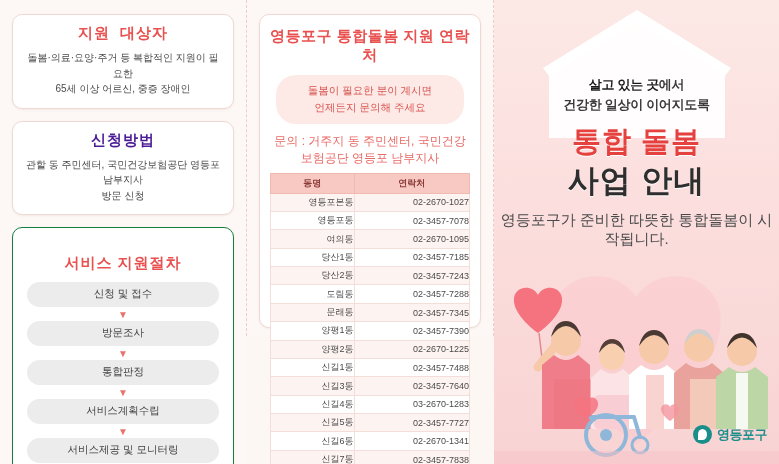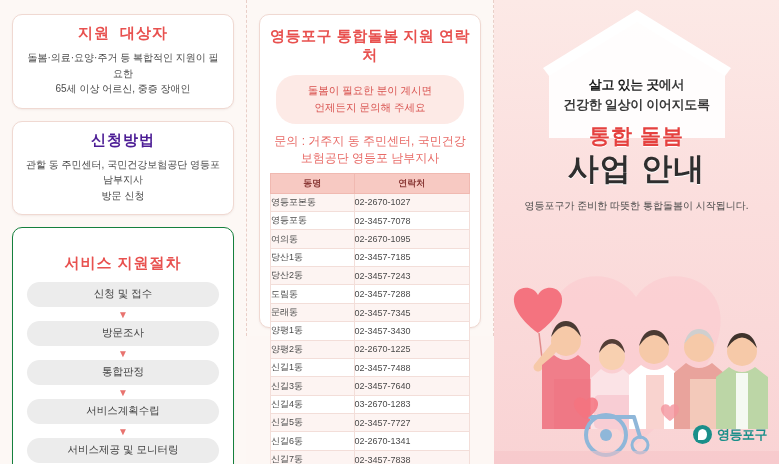--- a/index.html
+++ b/index.html
@@ -140,21 +140,21 @@
     color: #8c3b38;
     font-weight: bold;
     padding: 3px 12px;
     border: 1px solid #f0b9b1;
     font-size: 9px;
   }
   table.contacts td {
     border: 1px solid #f3ded9;
     padding: 2.2px 0;
     color: #4a4a4a;
-    text-align: left;
+    text-align: right;
   }
   table.contacts tr:nth-child(odd) td { background: #fdf4f2; }
   table.contacts tr:nth-child(even) td { background: #ffffff; }
   td.dong { width: 42%; color: #b5504c; }
   td.tel  { width: 58%; }
 
   
   .panel-right {
     width: 285px;
     height: 464px;
@@ -185,37 +185,37 @@
   .cover-sub1 b { color: #1b1b1b; }
   .cover-sub2 {
     font-size: 13px;
     color: #3a3a3a;
     font-weight: bold;
     margin-top: 2px;
     letter-spacing: -0.3px;
   }
   .cover-main1 {
     margin-top: 8px;
-    font-size: 21px;
+    font-size: 29px;
     font-weight: bold;
     color: #e5413f;
     letter-spacing: 1px;
     text-shadow: 0 1px 0 #fff;
   }
   .cover-main2 {
     margin-top: -2px;
     font-size: 31px;
     font-weight: bold;
     color: #2e2e2e;
     letter-spacing: 1px;
     text-shadow: 0 1px 0 #fff;
   }
   .cover-desc {
     margin-top: 9px;
-    font-size: 10px;
+    font-size: 15px;
     color: #4a4a4a;
   }
   .logo-wrap {
     position: absolute;
     right: 12px;
     bottom: 20px;
     display: flex;
     align-items: center;
     gap: 5px;
   }
@@ -329,21 +329,21 @@
           <tr>
               <td class="dong">도림동</td>
               <td class="tel">02-3457-7288</td>
             </tr>
           <tr>
               <td class="dong">문래동</td>
               <td class="tel">02-3457-7345</td>
             </tr>
           <tr>
               <td class="dong">양평1동</td>
-              <td class="tel">02-3457-3430</td>
+              <td class="tel">02-3457-7390</td>
             </tr>
           <tr>
               <td class="dong">양평2동</td>
               <td class="tel">02-2670-1225</td>
             </tr>
           <tr>
               <td class="dong">신길1동</td>
               <td class="tel">02-3457-7488</td>
             </tr>
           <tr>

